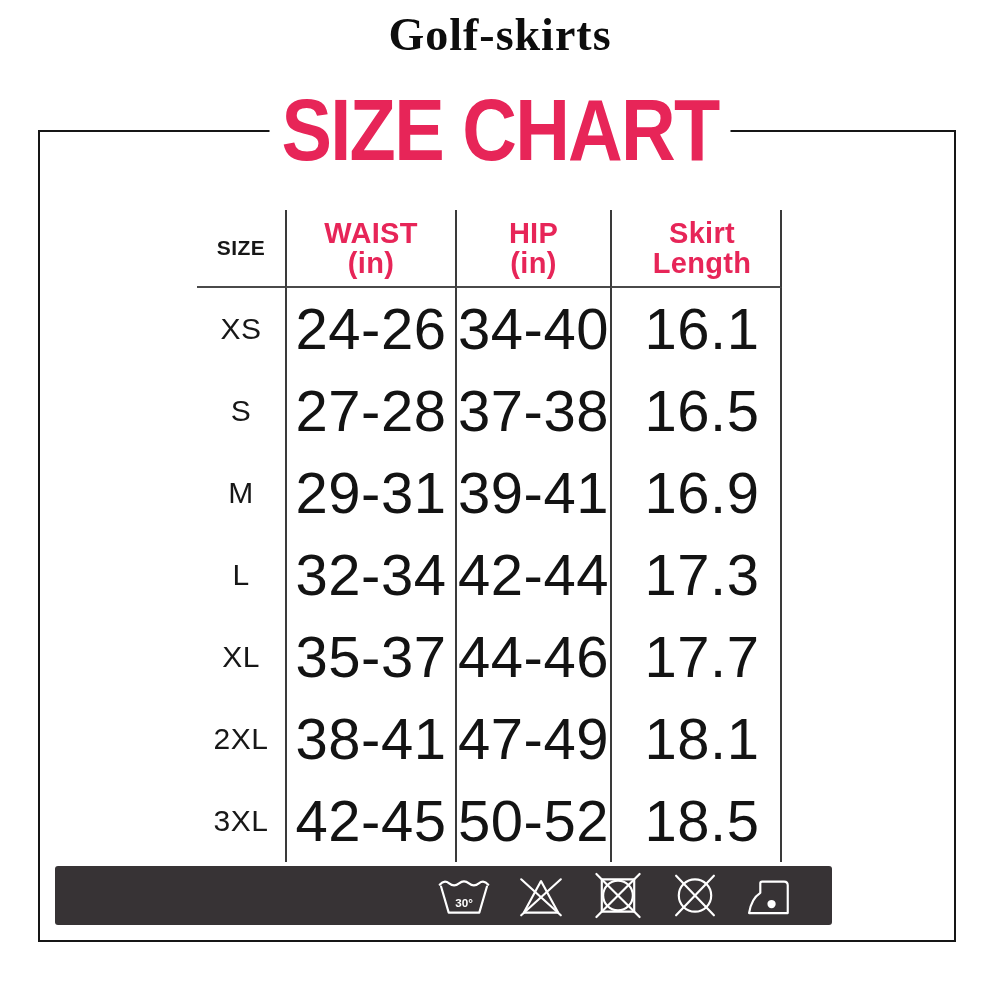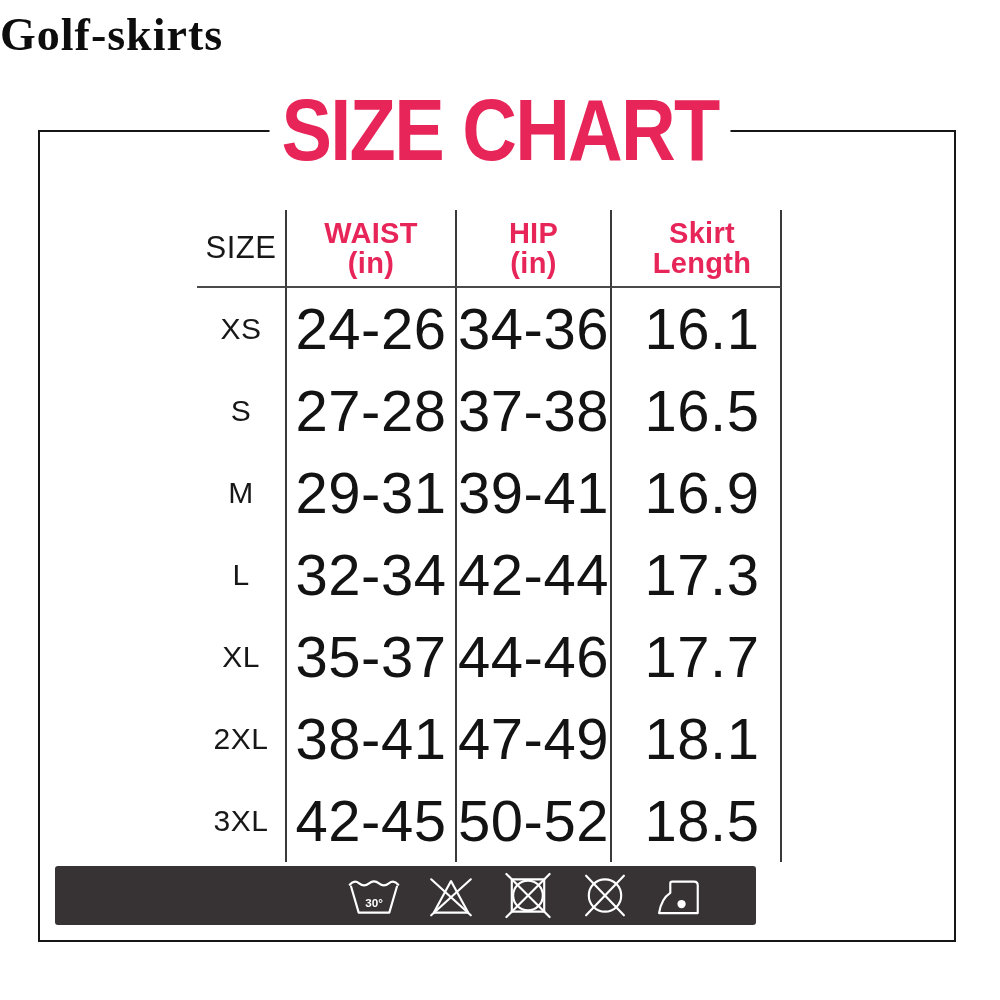--- a/index.html
+++ b/index.html
@@ -3,21 +3,21 @@
 <meta charset="utf-8">
 <style>
   html,body{margin:0;padding:0;background:#ffffff;}
   body{
     width:1000px;height:1000px;position:relative;overflow:hidden;
     font-family:"Liberation Sans",sans-serif;color:#131313;
   }
 
   
   .brand-title{
-    position:absolute;top:8px;left:0;width:100%;text-align:left;
+    position:absolute;top:8px;left:0;width:100%;text-align:center;
     font-family:"Liberation Serif",serif;font-weight:700;font-size:46px;
     letter-spacing:1px;color:#0d0d0d;
   }
   .size-chart-heading{
     position:absolute;top:86px;left:50%;
     transform:translateX(-50%) scaleX(0.86);transform-origin:center top;
     font-size:88px;font-weight:700;letter-spacing:-2px;line-height:1;
     color:#E72558;background:#ffffff;padding:0 14px;z-index:2;white-space:nowrap;
   }
 
@@ -34,31 +34,31 @@
     grid-template-columns:88px 170px 155px 172px;
     grid-template-rows:78px repeat(7,82px);
   }
   .cell{
     display:flex;flex-direction:column;align-items:center;justify-content:center;
     box-sizing:border-box;line-height:1.05;
   }
   .vline{border-left:2px solid #3a3a3a;justify-content:center;}
   .vline-r{border-right:2px solid #3a3a3a;padding-left:12px;}
   .hd{border-bottom:2px solid #4a4a4a;}
-  .hd-size{font-size:31px;font-weight:400;letter-spacing:0.5px;color:#171717;}
+  .hd-size{font-size:21px;font-weight:700;letter-spacing:0.5px;color:#171717;}
   .hd-pink{font-size:29px;font-weight:700;color:#E72558;letter-spacing:0.3px;}
   .row-label{font-size:30px;font-weight:400;color:#171717;letter-spacing:0.5px;}
   .val{font-size:58px;font-weight:400;color:#131313;letter-spacing:0.5px;}
 
   
   .care-bar{
-    position:absolute;left:55px;top:866px;width:701px;height:59px;
+    position:absolute;left:55px;top:866px;width:777px;height:59px;
     background:#373335;border-radius:3px;box-sizing:border-box;z-index:3;
     display:flex;align-items:center;justify-content:flex-end;
-    gap:23px;padding-right:47px;
+    gap:23px;padding-right:33px;
   }
   .care-icon{width:54px;height:47px;display:block;}
   .care-icon path,.care-icon rect,.care-icon circle.o{
     fill:none;stroke:#ffffff;stroke-width:2.4;stroke-linecap:round;stroke-linejoin:round;
   }
   .care-icon .dot{fill:#ffffff;stroke:none;}
   .care-icon text{
     fill:#ffffff;font-family:"Liberation Sans",sans-serif;font-size:13px;font-weight:700;
     text-anchor:middle;
   }
@@ -90,21 +90,21 @@
     <span class="hd-pink">Length</span>
   </div>
 
   <div class="cell">
       <span class="row-label">XS</span>
     </div>
   <div class="cell vline">
       <span class="val">24-26</span>
     </div>
   <div class="cell vline">
-      <span class="val">34-36</span>
+      <span class="val">34-40</span>
     </div>
   <div class="cell vline vline-r">
       <span class="val">16.1</span>
     </div>
 
   <div class="cell">
       <span class="row-label">S</span>
     </div>
   <div class="cell vline">
       <span class="val">27-28</span>

